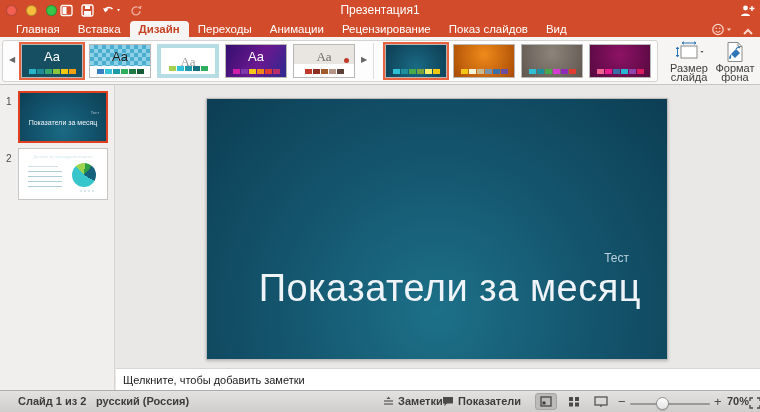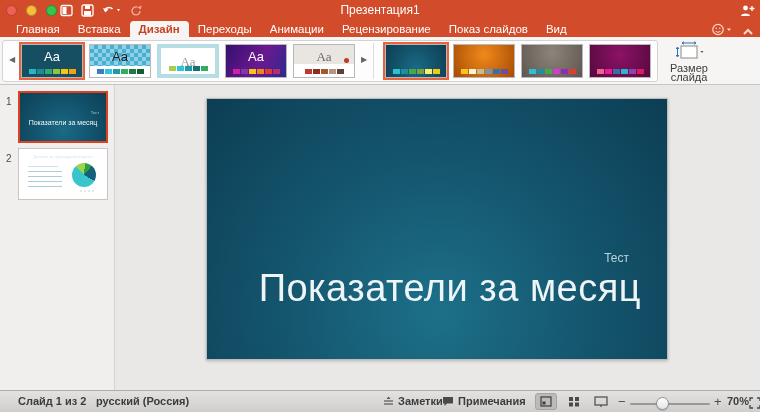--- a/index.html
+++ b/index.html
@@ -270,20 +270,33 @@
         <svg width="30" height="22" viewBox="0 0 30 22">
             <rect x="7" y="5" width="16" height="12" fill="#fff" stroke="#8a8a8a"></rect>
             <path d="M8 2 h14 M8 2 l2 -1.3 M8 2 l2 1.3 M22 2 l-2 -1.3 M22 2 l-2 1.3" stroke="#2e75b6" stroke-width="1"></path>
             <path d="M3.5 6 v10 M3.5 6 l-1.3 2 M3.5 6 l1.3 2 M3.5 16 l-1.3 -2 M3.5 16 l1.3 -2" stroke="#2e75b6" stroke-width="1"></path>
             <path d="M26.5 10 l3 0 l-1.5 2 Z" fill="#555"></path>
           </svg>
       </div>
       <div class="rb-label">Размер</div>
       <div class="rb-label">слайда</div>
     </div>
+    <div class="rb-group" style="left:712px">
+      <div class="icon">
+        <svg width="22" height="22" viewBox="0 0 22 22">
+            <path d="M4 1.5 h10 l4 4 V20.5 H4 Z" fill="#fff" stroke="#8a8a8a"></path>
+            <path d="M14 1.5 l0 4 4 0" fill="none" stroke="#8a8a8a"></path>
+            <path d="M7 13 l5 -5 4 4 -5 5 Z" fill="#2e75b6"></path>
+            <path d="M7 13 c-2 2.5 -2.5 5 -1 5 1.2 0 1.5 -2.5 1 -5 Z" fill="#2e75b6"></path>
+            <path d="M12 8 c1.2-1.8 3-2 4-1" fill="none" stroke="#2e75b6" stroke-width="1.1"></path>
+          </svg>
+      </div>
+      <div class="rb-label">Формат</div>
+      <div class="rb-label">фона</div>
+    </div>
   </div>
 
   <div class="slidepanel">
     <div class="sl-num" style="top:11px">1</div>
     <div class="sl-thumb sl1" style="top:6px">
       <div class="mini teal-bg">
         <div class="mini-sub">Тест</div>
         <div class="mini-title">Показатели за месяц</div>
       </div>
     </div>
@@ -307,40 +320,43 @@
     </div>
   </div>
 
   <div class="editor">
     <div class="canvas">
       <div class="cv-sub">Тест</div>
       <div class="cv-title">Показатели за месяц</div>
     </div>
   </div>
 
+  <div class="notes">
+    <span>Щелкните, чтобы добавить заметки</span>
+  </div>
 
   <div class="statusbar">
     <span class="sb-item" style="left:18px">Слайд 1 из 2</span>
     <span class="sb-item" style="left:96px">русский (Россия)</span>
 
     <span class="sb-item" style="left:383px">
       <span class="sb-ico">
           <svg width="11" height="11" viewBox="0 0 11 11">
             <path d="M5.5 0.5 L3.5 3 h4 Z" fill="#555"></path>
             <line x1="1" y1="5" x2="10" y2="5" stroke="#555" stroke-width="1.2"></line>
             <line x1="1" y1="8" x2="10" y2="8" stroke="#555" stroke-width="1.2"></line>
           </svg>
         </span><span>Заметки</span>
     </span>
     <span class="sb-item" style="left:442px">
       <span class="sb-ico">
           <svg width="12" height="11" viewBox="0 0 12 11">
             <path d="M1 1 h10 v6.5 h-6 l-2.5 2.5 v-2.5 h-1.5 Z" fill="#4a4a4a"></path>
           </svg>
-        </span><span>Примечания</span>
+        </span><span>Показатели</span>
     </span>
 
     <span class="viewbtn sel" style="left:535px">
         <svg width="12" height="11" viewBox="0 0 12 11">
           <rect x="1" y="1" width="10" height="9" fill="none" stroke="#3c3c3c" stroke-width="1.2"></rect>
           <rect x="2.5" y="5.5" width="3" height="3" fill="#3c3c3c"></rect>
         </svg>
       </span>
     <span class="viewbtn" style="left:563px">
         <svg width="12" height="11" viewBox="0 0 12 11">

